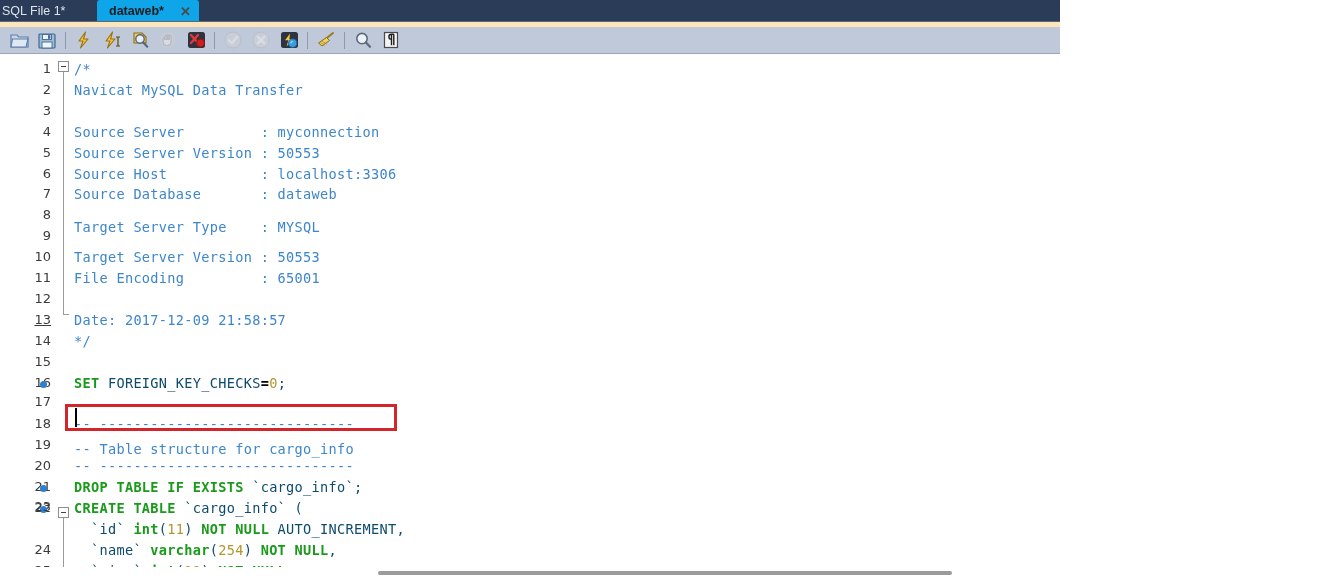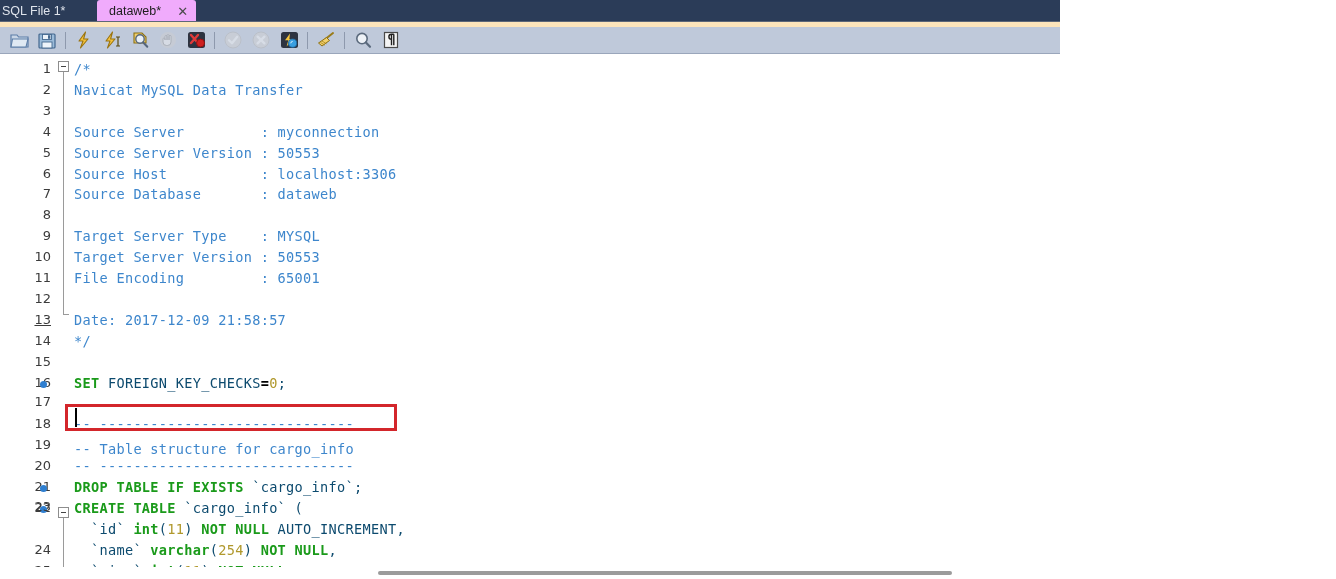--- a/index.html
+++ b/index.html
@@ -43,23 +43,24 @@
   .tab-inactive {
     left: -8px;
     padding: 0 12px 0 10px;
     color: #dfe4ec;
     background: #2b3c58;
   }
   .tab-active {
     left: 97px;
     padding: 0 8px 0 12px;
     color: #1d1d1d;
-    background: #f0abfc;
+    background: #0ea5e9;
     border-top-left-radius: 3px;
     border-top-right-radius: 3px;
+    font-weight: bold;
   }
   .tab-active .tab-close {
     margin-left: 16px;
     font-size: 13px;
     color: #4a4a4a;
     line-height: 1;
   }
   .tabstrip-under {
     position: absolute; left: 0; top: 22px;
     width: 1336px; height: 5px;
@@ -356,21 +357,21 @@
         <div class="codeline" style="top: 69px;"><span class="cmt">Source Server         : myconnection</span></div>
         <div class="gutter-line" style="top: 90px;">5</div>
         <div class="codeline" style="top: 90px;"><span class="cmt">Source Server Version : 50553</span></div>
         <div class="gutter-line" style="top: 111px;">6</div>
         <div class="codeline" style="top: 111px;"><span class="cmt">Source Host           : localhost:3306</span></div>
         <div class="gutter-line" style="top: 131px;">7</div>
         <div class="codeline" style="top: 131px;"><span class="cmt">Source Database       : dataweb</span></div>
         <div class="gutter-line" style="top: 152px;">8</div>
         <div class="codeline" style="top: 152px;"></div>
         <div class="gutter-line" style="top: 173px;">9</div>
-        <div class="codeline" style="top: 173px;"><span class="cmt">Target Server Type    : MYSQL</span></div>
+        <div class="codeline" style="top: 164px;"><span class="cmt">Target Server Type    : MYSQL</span></div>
         <div class="gutter-line" style="top: 194px;">10</div>
         <div class="codeline" style="top: 194px;"><span class="cmt">Target Server Version : 50553</span></div>
         <div class="gutter-line" style="top: 215px;">11</div>
         <div class="codeline" style="top: 215px;"><span class="cmt">File Encoding         : 65001</span></div>
         <div class="gutter-line" style="top: 236px;">12</div>
         <div class="codeline" style="top: 236px;"></div>
         <div class="gutter-line" style="top: 257px; text-decoration: underline;">13</div>
         <div class="codeline" style="top: 257px;"><span class="cmt">Date: 2017-12-09 21:58:57</span></div>
         <div class="gutter-line" style="top: 278px;">14</div>
         <div class="codeline" style="top: 278px;"><span class="cmt">*/</span></div>

